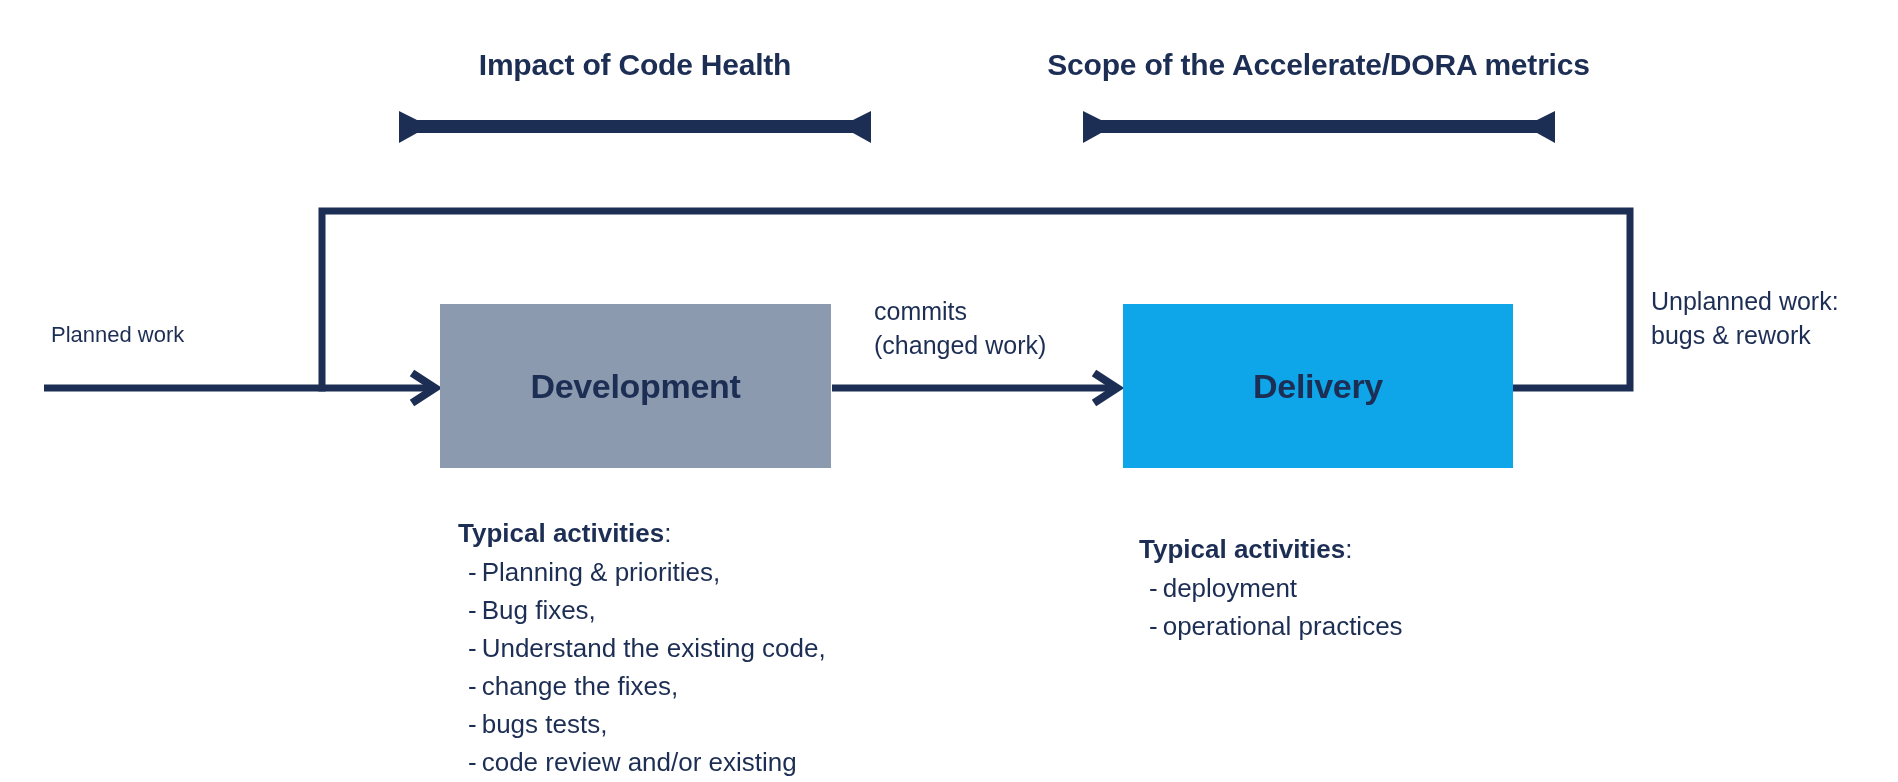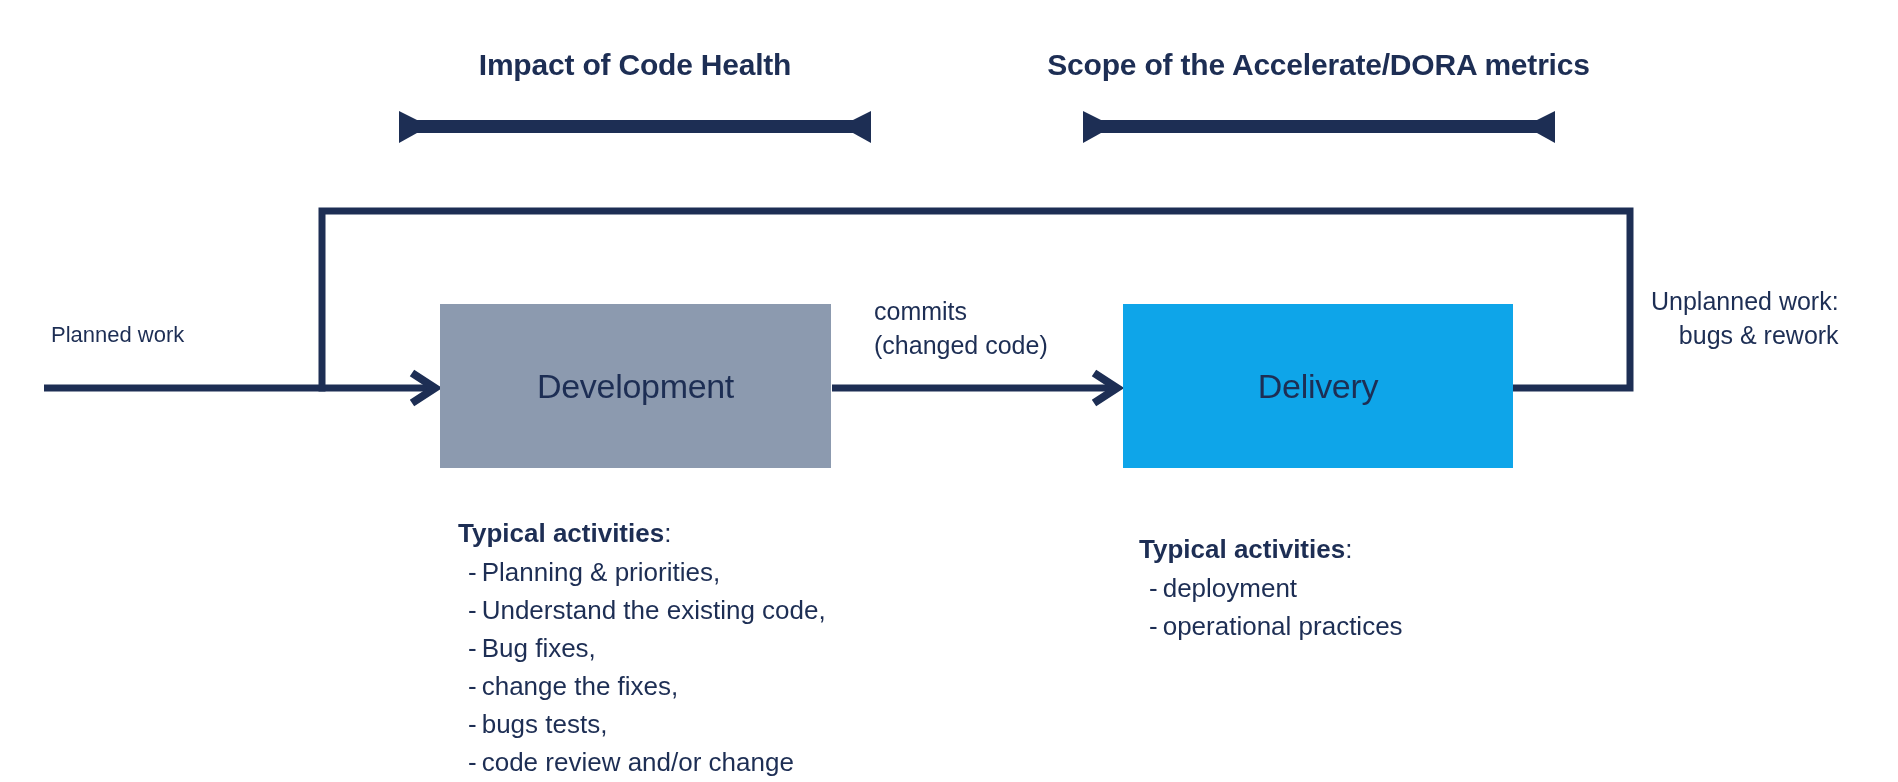--- a/index.html
+++ b/index.html
@@ -52,21 +52,21 @@
     pointer-events: none;
   }
 
   
   .proc-box {
     position: absolute;
     display: flex;
     align-items: center;
     justify-content: center;
     font-size: 34px;
-    font-weight: 400;
+    font-weight: 700;
     letter-spacing: -0.3px;
     color: #1d2e54;
     text-align: right;
   }
   #box-development {
     left: 414px; top: 288px;
     width: 391px; height: 164px;
     background: #8c9aaf;
   }
   #box-delivery {
@@ -84,21 +84,21 @@
     white-space: pre-line;
   }
   #label-planned-work {
     left: 25px; top: 302px;
     font-size: 22px;
   }
   #label-commits {
     left: 848px; top: 278px;
   }
   #label-unplanned {
-    left: 1625px; top: 268px; text-align: right;
+    left: 1625px; top: 268px;
   }
 
   
   .activities {
     position: absolute;
     font-size: 26px;
     line-height: 38px;
     color: #1d2e54;
   }
   .activities .act-heading {
@@ -160,34 +160,34 @@
     <span>Development</span>
   </div>
 
   <div class="proc-box" id="box-delivery">
     <span>Delivery</span>
   </div>
 
   <div class="flow-label" id="label-planned-work">Planned work</div>
 
   <div class="flow-label" id="label-commits">commits
-(changed code)</div>
+(changed work)</div>
 
   <div class="flow-label" id="label-unplanned">Unplanned work:
 bugs &amp; rework</div>
 
   <div class="activities" id="activities-development">
     <span class="act-heading"><span>Typical activities</span><span class="act-colon">:</span></span>
     <ul>
       <li><span class="dash">-</span><span>Planning &amp; priorities,</span></li>
+      <li><span class="dash">-</span><span>Bug fixes,</span></li>
       <li><span class="dash">-</span><span>Understand the existing code,</span></li>
-      <li><span class="dash">-</span><span>Bug fixes,</span></li>
       <li><span class="dash">-</span><span>change the fixes,</span></li>
       <li><span class="dash">-</span><span>bugs tests,</span></li>
-      <li><span class="dash">-</span><span>code review and/or change</span></li>
+      <li><span class="dash">-</span><span>code review and/or existing</span></li>
     </ul>
   </div>
 
   <div class="activities" id="activities-delivery">
     <span class="act-heading"><span>Typical activities</span><span class="act-colon">:</span></span>
     <ul>
       <li><span class="dash">-</span><span>deployment</span></li>
       <li><span class="dash">-</span><span>operational practices</span></li>
     </ul>
   </div>

